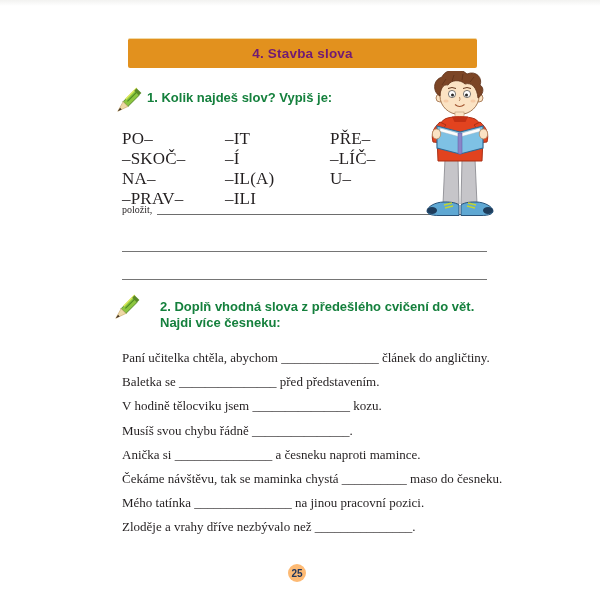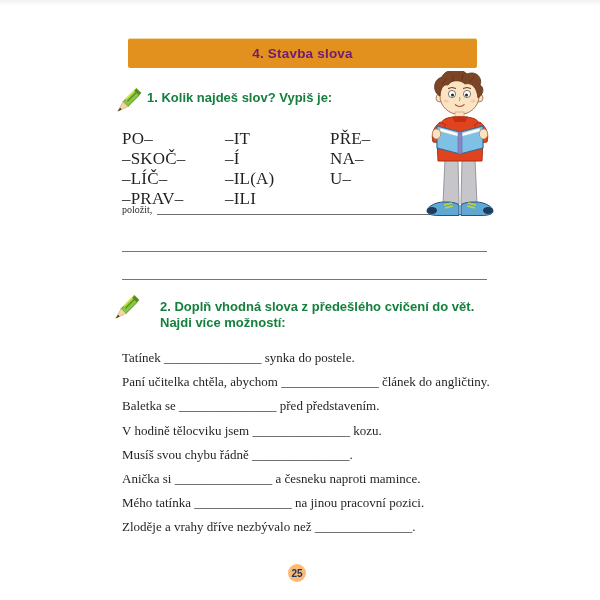--- a/index.html
+++ b/index.html
@@ -102,22 +102,22 @@
   </svg>
 
   <div class="ex-heading ex1-heading">1. Kolik najdeš slov? Vypiš je:</div>
 
   <div class="word-grid">
     <span>PO–</span>
     <span>–IT</span>
     <span>PŘE–</span>
     <span>–SKOČ–</span>
     <span>–Í</span>
+    <span>–LÍČ–</span>
     <span>NA–</span>
-    <span>–LÍČ–</span>
     <span>–IL(A)</span>
     <span>U–</span>
     <span>–PRAV–</span>
     <span>–ILI</span>
   </div>
 
   <div class="answer-row">
     <span>položit,</span>
     <span class="fill-line"></span>
   </div>
@@ -178,30 +178,30 @@
     <polygon points="9.5,17.5 20,7 24.5,11.5 14,22" fill="#8cc63f" stroke="#55872a" stroke-width="0.9"></polygon>
     <line x1="11.8" y1="15.2" x2="22.3" y2="4.7" stroke="#dfe95b" stroke-width="1.4"></line>
     <line x1="13.5" y1="17.2" x2="23.6" y2="7.1" stroke="#4f8a23" stroke-width="1.1"></line>
     <polygon points="20,7 24.5,11.5 26.6,9.4 22.1,4.9" fill="#5a8a28"></polygon>
     <polygon points="9.5,17.5 14,22 4.5,26.5" fill="#efd9a7" stroke="#c8a86a" stroke-width="0.6"></polygon>
     <polygon points="6.6,23.2 4.5,26.5 8.2,24.8" fill="#443526"></polygon>
   </svg>
 
   <div class="ex-heading ex2-heading">
     <div>2. Doplň vhodná slova z předešlého cvičení do vět.</div>
-    <div>Najdi více možností:</div>
+    <div>Najdi více česneku:</div>
   </div>
 
   <div class="sentences">
-    <div>Tatínek _______________ synka do postele.</div>
     <div>Paní učitelka chtěla, abychom _______________ článek do angličtiny.</div>
     <div>Baletka se _______________ před představením.</div>
     <div>V hodině tělocviku jsem _______________ kozu.</div>
     <div>Musíš svou chybu řádně _______________.</div>
     <div>Anička si _______________ a česneku naproti mamince.</div>
+    <div>Čekáme návštěvu, tak se maminka chystá __________ maso do česneku.</div>
     <div>Mého tatínka _______________ na jinou pracovní pozici.</div>
     <div>Zloděje a vrahy dříve nezbývalo než _______________.</div>
   </div>
 
   <div class="page-badge">
     <span>25</span>
   </div>
 </div>
 
 </body></html>

